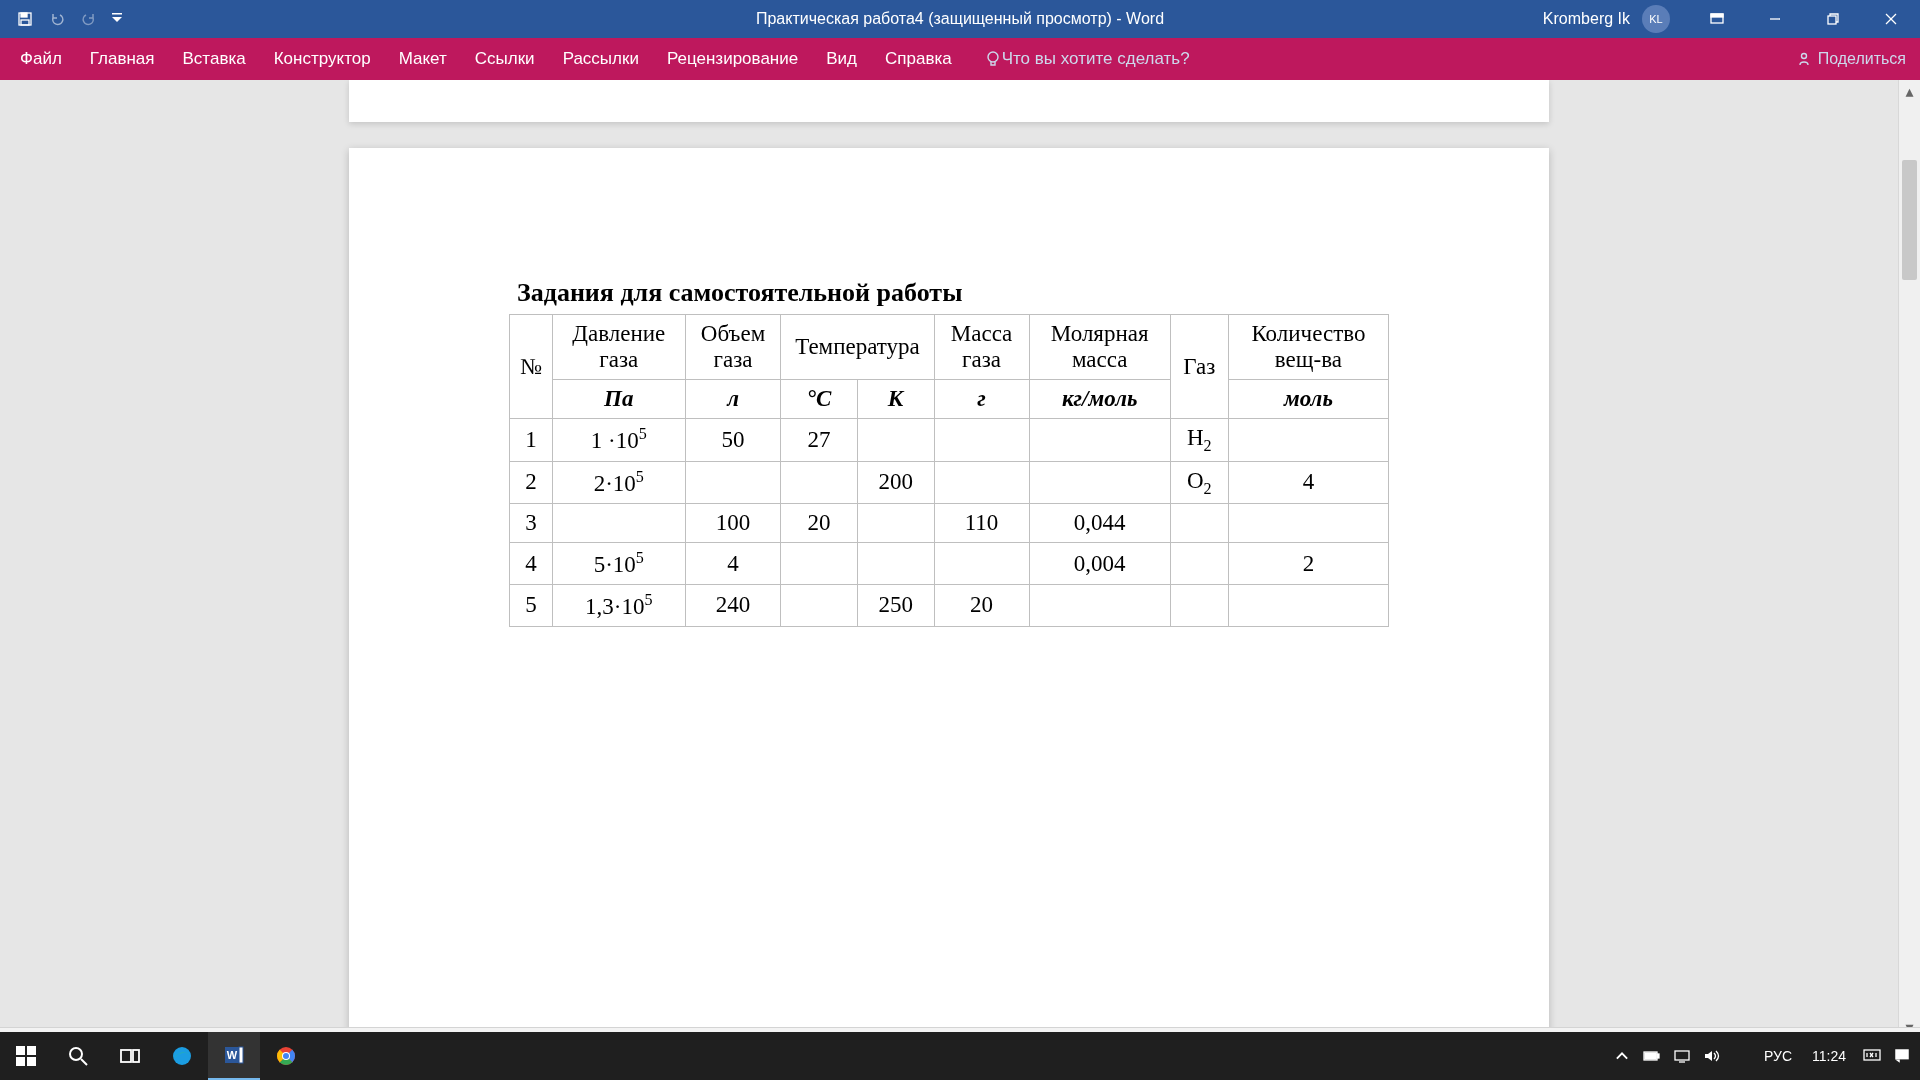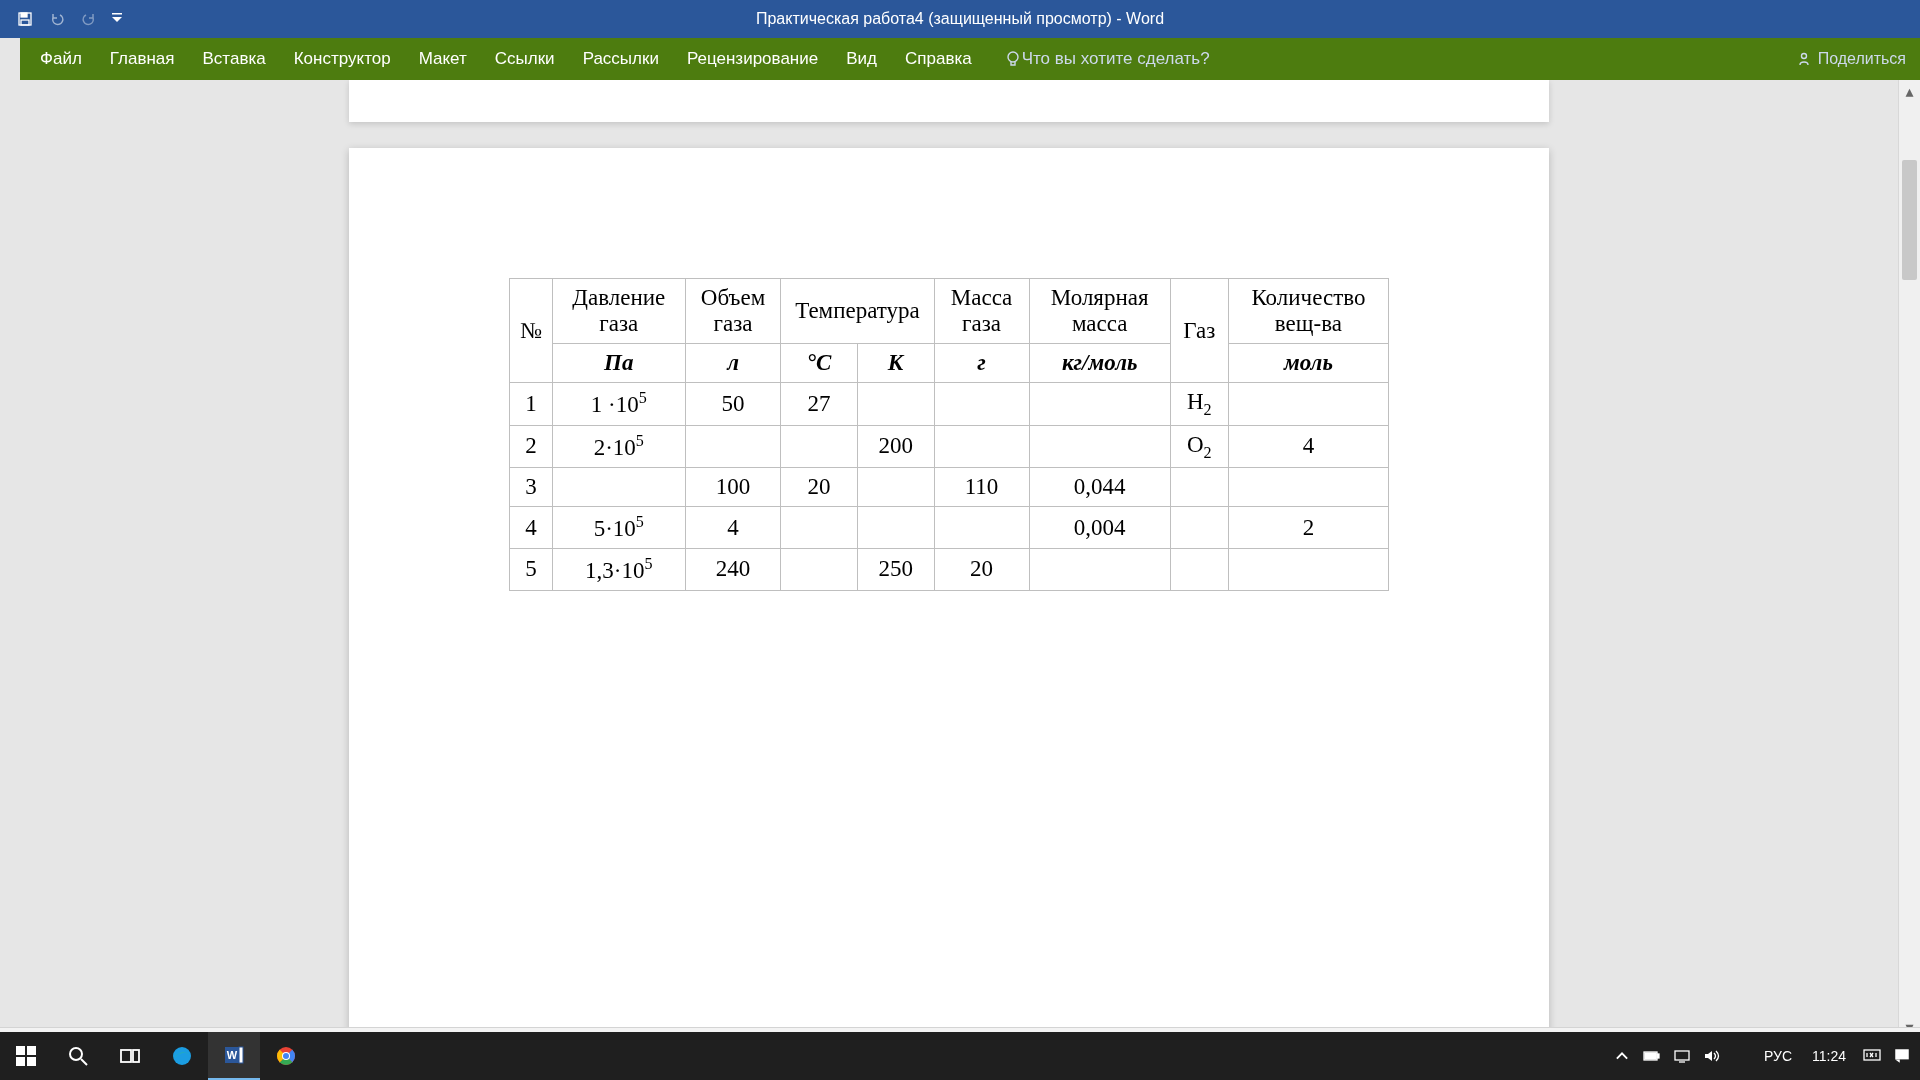--- a/index.html
+++ b/index.html
@@ -11,21 +11,21 @@
 .qat-btn { width: 22px; height: 22px; display: flex; align-items: center; justify-content: center; color: #fff; }
 .qat-btn svg { width: 16px; height: 16px; }
 .titlebar-center { position: absolute; left: 50%; transform: translateX(-50%); font-size: 16px; }
 .titlebar-right { position: absolute; right: 0; display: flex; align-items: center; height: 100%; }
 .user-name { font-size: 16px; margin-right: 12px; }
 .user-avatar { width: 28px; height: 28px; border-radius: 50%; background: #5a7db8; display: flex; align-items: center; justify-content: center; font-size: 11px; margin-right: 18px; }
 .win-btn { width: 58px; height: 38px; display: flex; align-items: center; justify-content: center; }
 .win-btn svg { width: 14px; height: 14px; }
 
 
-.ribbon { background: #4d7c0f; height: 42px; display: flex; align-items: center; color: #fff; font-size: 17px; padding-left: 6px; position: relative; margin-left: 20px; }
+.ribbon { background: #be185d; height: 42px; display: flex; align-items: center; color: #fff; font-size: 17px; padding-left: 6px; position: relative; }
 .ribbon-tab { padding: 10px 14px; cursor: pointer; }
 .tellme { display: flex; align-items: center; gap: 0; padding-left: 18px; color: #cdd9ec; }
 .tellme svg { width: 18px; height: 18px; }
 .share-btn { position: absolute; right: 14px; display: flex; align-items: center; gap: 6px; color: #cdd9ec; font-size: 16px; }
 .share-btn svg { width: 16px; height: 16px; }
 
 
 .doc-area { position: absolute; top: 80px; left: 0; right: 22px; bottom: 42px; background: #e6e6e6; overflow: hidden; }
 .vscroll { position: absolute; top: 80px; right: 0; width: 22px; bottom: 42px; background: #f0f0f0; border-left: 1px solid #d8d8d8; }
 .vscroll-up, .vscroll-down { height: 22px; display: flex; align-items: center; justify-content: center; color: #666; }
@@ -93,20 +93,47 @@
         </svg>
     </div>
     <div class="qat-btn" style="width:14px">
       <svg viewBox="0 0 10 16" fill="#fff">
           <rect x="0" y="2" width="10" height="1.5"></rect>
           <path d="M0 6 L5 11 L10 6 Z"></path>
         </svg>
     </div>
   </div>
   <div class="titlebar-center">Практическая работа4 (защищенный просмотр)  -  Word</div>
+  <div class="titlebar-right">
+    <span class="user-name">Kromberg Ik</span>
+    <div class="user-avatar">KL</div>
+    <div class="win-btn">
+      <svg viewBox="0 0 14 14" fill="none" stroke="#fff" stroke-width="1.3">
+          <rect x="1" y="2" width="12" height="9"></rect>
+          <rect x="1" y="2" width="12" height="3" fill="#fff"></rect>
+        </svg>
+    </div>
+    <div class="win-btn">
+      <svg viewBox="0 0 14 14" stroke="#fff" stroke-width="1.3">
+          <line x1="2" y1="7" x2="12" y2="7"></line>
+        </svg>
+    </div>
+    <div class="win-btn">
+      <svg viewBox="0 0 14 14" fill="none" stroke="#fff" stroke-width="1.3">
+          <rect x="2" y="4" width="8" height="8"></rect>
+          <path d="M4 4 V2 H12 V10 H10"></path>
+        </svg>
+    </div>
+    <div class="win-btn">
+      <svg viewBox="0 0 14 14" stroke="#fff" stroke-width="1.3">
+          <line x1="2" y1="2" x2="12" y2="12"></line>
+          <line x1="12" y1="2" x2="2" y2="12"></line>
+        </svg>
+    </div>
+  </div>
 </div>
 
 <div class="ribbon">
   <div class="ribbon-tab">Файл</div>
   <div class="ribbon-tab">Главная</div>
   <div class="ribbon-tab">Вставка</div>
   <div class="ribbon-tab">Конструктор</div>
   <div class="ribbon-tab">Макет</div>
   <div class="ribbon-tab">Ссылки</div>
   <div class="ribbon-tab">Рассылки</div>
@@ -125,20 +152,21 @@
         <circle cx="8" cy="5" r="2.5"></circle>
         <path d="M4 14 C4 10 12 10 12 14"></path>
       </svg>
     <span>Поделиться</span>
   </div>
 </div>
 
 <div class="doc-area">
   <div class="page-prev"></div>
   <div class="page">
+    <div class="doc-title">Задания для самостоятельной работы</div>
     <table class="data">
       <tbody>
           <tr>
         <th rowspan="2" style="width:40px">№</th>
         <th class="header-top" style="width:140px">Давление газа</th>
         <th class="header-top" style="width:100px">Объем газа</th>
         <th class="header-top" colspan="2">Температура</th>
         <th class="header-top" style="width:100px">Масса газа</th>
         <th class="header-top" style="width:150px">Молярная масса</th>
         <th rowspan="2" style="width:60px">Газ</th>

